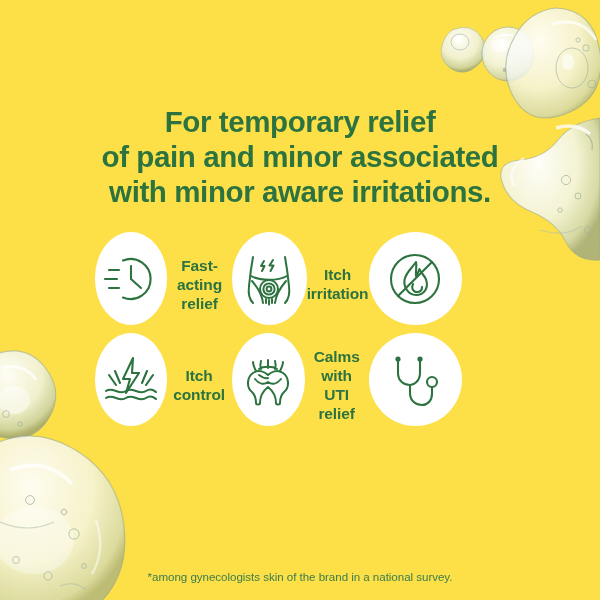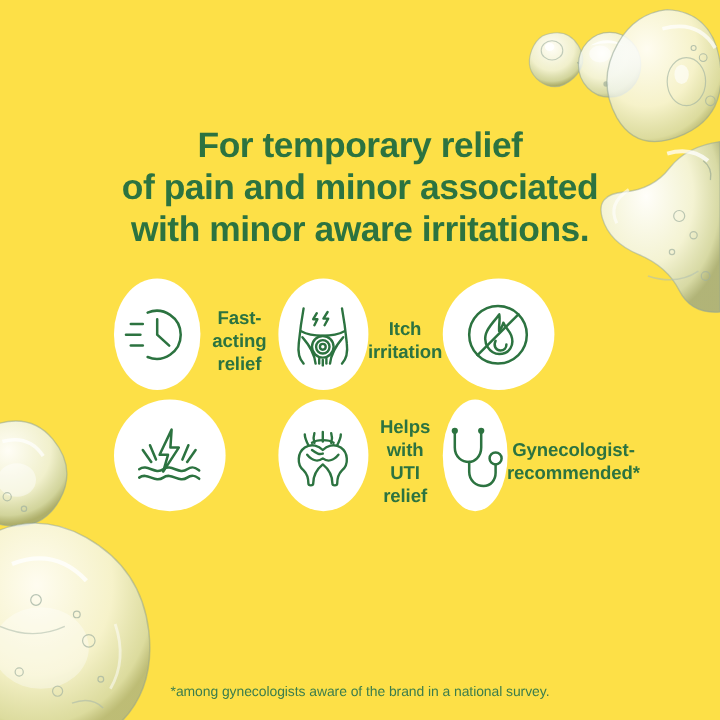--- a/index.html
+++ b/index.html
@@ -290,20 +290,21 @@
               <path d="M14 20 L19 32"></path>
 
               <path d="M52 24 L45 34"></path>
               <path d="M46 20 L41 32"></path>
 
               <path d="M5 40 C12 35 18 45 25 40 C32 35 38 45 45 40 C50 36.5 53 39.5 55 41"></path>
               <path d="M5 47 C12 42 18 52 25 47 C32 42 38 52 45 47 C50 43.5 53 46.5 55 48"></path>
             </g>
           </svg>
         </div>
+        <div class="feature-label">Itch control</div>
       </div>
 
       <div class="feature">
         <div class="icon-circle">
           <svg width="58" height="58" viewBox="0 0 58 58">
             <g fill="none" stroke="#2c7340" stroke-width="2" stroke-linecap="round" stroke-linejoin="round">
 
               <path d="M14 22 C8 26 7 36 13 41 C16 44 17 48 17 52
                        C17 54 21 54 21 52 C21 45 24 40 29 36
                        C34 40 37 45 37 52 C37 54 41 54 41 52
@@ -316,21 +317,21 @@
               <path d="M17 20 C15 16 14 14 14 11"></path>
               <path d="M22 18 C21 15 21 13 22 10"></path>
               <path d="M41 20 C43 16 44 14 44 11"></path>
               <path d="M36 18 C37 15 37 13 36 10"></path>
               <path d="M29 17 C29 14 29 12 29 9"></path>
 
               <path d="M20 18 C24 15 34 15 38 18"></path>
             </g>
           </svg>
         </div>
-        <div class="feature-label">Helps with
+        <div class="feature-label">Calms with
 UTI relief</div>
       </div>
 
       <div class="feature">
         <div class="icon-circle">
           <svg width="54" height="58" viewBox="0 0 54 58">
             <g fill="none" stroke="#2c7340" stroke-width="2.1" stroke-linecap="round" stroke-linejoin="round">
 
               <path d="M10 10 L10 22 C10 30 16 34 22 34"></path>
 
@@ -338,22 +339,20 @@
 
               <circle cx="10" cy="8" r="2.6" fill="#2c7340" stroke="none"></circle>
               <circle cx="32" cy="8" r="2.6" fill="#2c7340" stroke="none"></circle>
 
               <path d="M22 34 L22 42 C22 50 28 54 34 54 C40 54 44 49 44 43 L44 36"></path>
 
               <circle cx="44" cy="31" r="5"></circle>
             </g>
           </svg>
         </div>
-        <div class="feature-label">Gynecologist-
-recommended*</div>
       </div>
 
     </div>
   </div>
 
-  <div class="footnote">*among gynecologists aware of the brand in a national survey.</div>
+  <div class="footnote">*among gynecologists skin of the brand in a national survey.</div>
 
 </div>
 
 </body></html>

